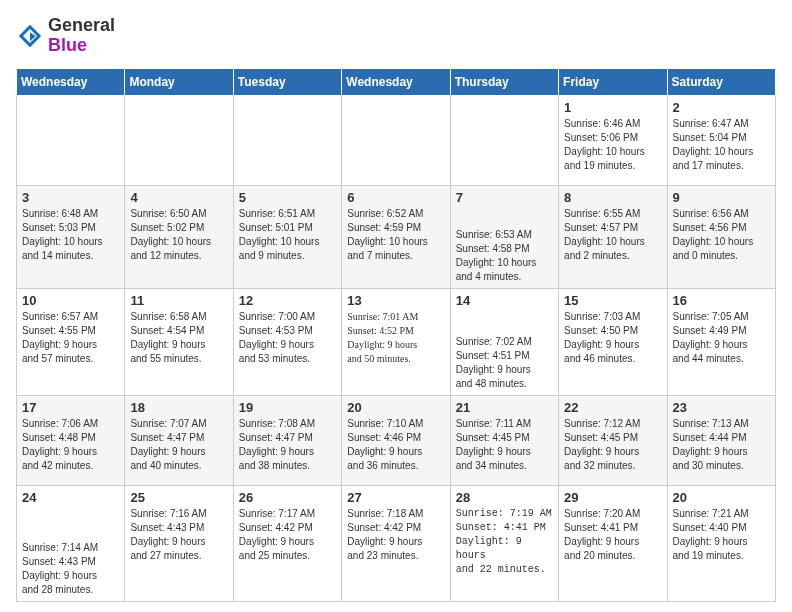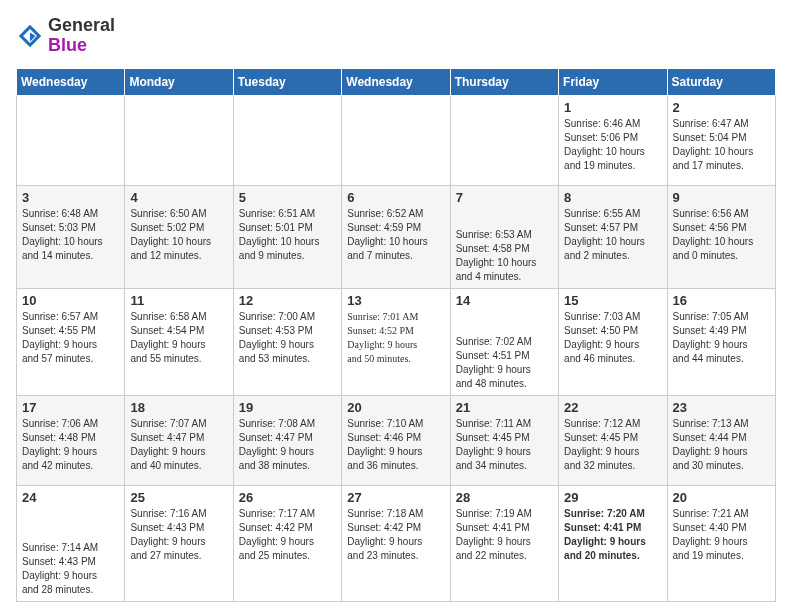--- a/index.html
+++ b/index.html
@@ -313,28 +313,28 @@
         </td>
         <td>
           <span class="day-number">27</span>
           <div class="day-info" style="white-space: pre-line;">Sunrise: 7:18 AM
 Sunset: 4:42 PM
 Daylight: 9 hours
 and 23 minutes.</div>
         </td>
         <td>
           <span class="day-number">28</span>
-          <div class="day-info" style="white-space: pre-line;">Sunrise: 7:19 AM
+          <div class="day-info" style="white-space: pre-line; font-family: Liberation Mono, monospace;">Sunrise: 7:19 AM
 Sunset: 4:41 PM
 Daylight: 9 hours
 and 22 minutes.</div>
         </td>
         <td>
           <span class="day-number">29</span>
-          <div class="day-info" style="white-space: pre-line; font-weight: bold;">Sunrise: 7:20 AM
+          <div class="day-info" style="white-space: pre-line;">Sunrise: 7:20 AM
 Sunset: 4:41 PM
 Daylight: 9 hours
 and 20 minutes.</div>
         </td>
         <td>
           <span class="day-number">20</span>
           <div class="day-info" style="white-space: pre-line;">Sunrise: 7:21 AM
 Sunset: 4:40 PM
 Daylight: 9 hours
 and 19 minutes.</div>

